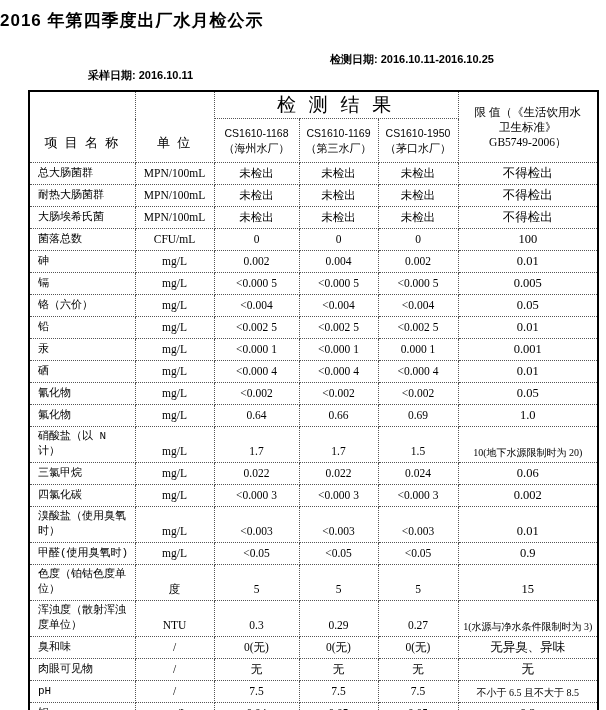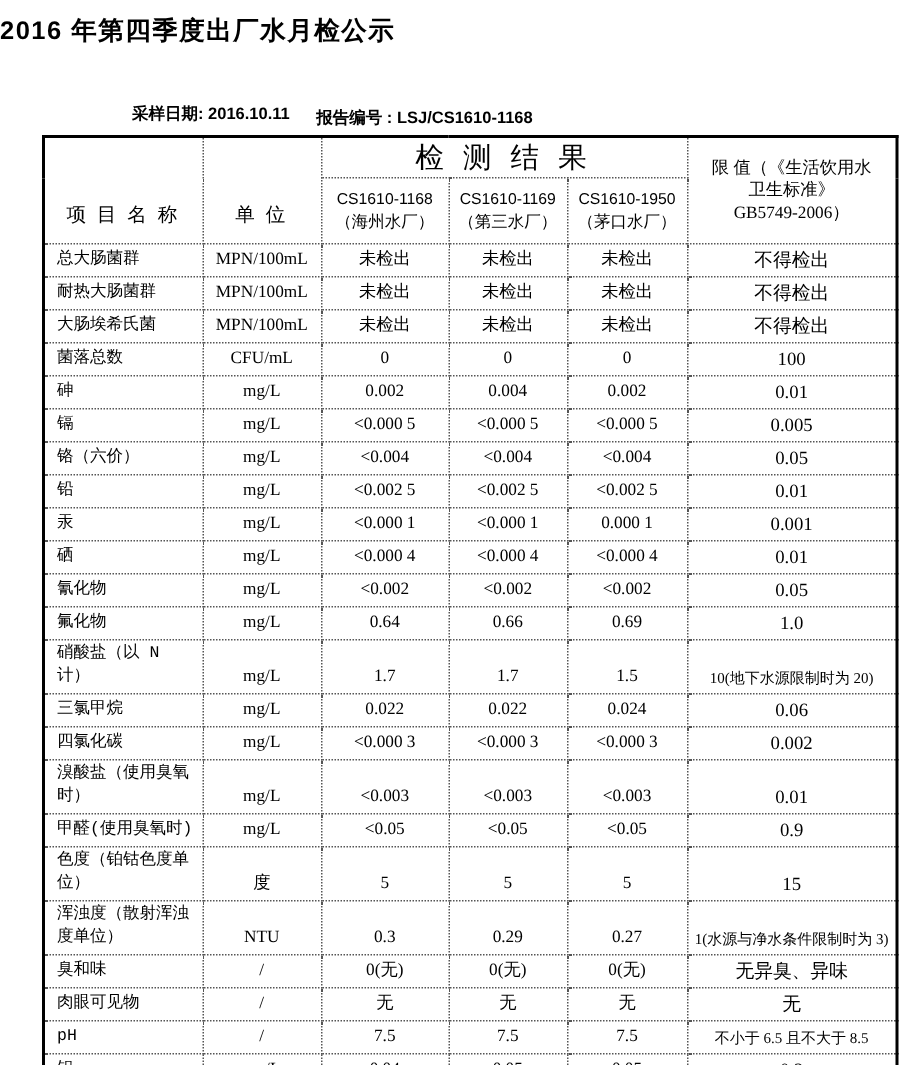--- a/index.html
+++ b/index.html
@@ -60,21 +60,21 @@
   td.limit { text-align: center; font-size: 12.5px; }
   td.limit.small { font-size: 10px; line-height: 13px; margin-top: 16px; }
 </style>
 </head>
 <body>
 
 <div class="title">2016 年第四季度出厂水月检公示</div>
 
 <div class="meta">
   <span class="sampling">采样日期: 2016.10.11</span>
-  <div class="report">报告编号 : LSJ/CS1610-1168</div>
+  <span class="detection">检测日期: 2016.10.11-2016.10.25</span>
 </div>
 
 <table>
   <colgroup>
     <col style="width:106px">
       <col style="width:79px">
       <col style="width:85px">
     <col style="width:79px">
       <col style="width:80px">
       <col style="width:140px">

